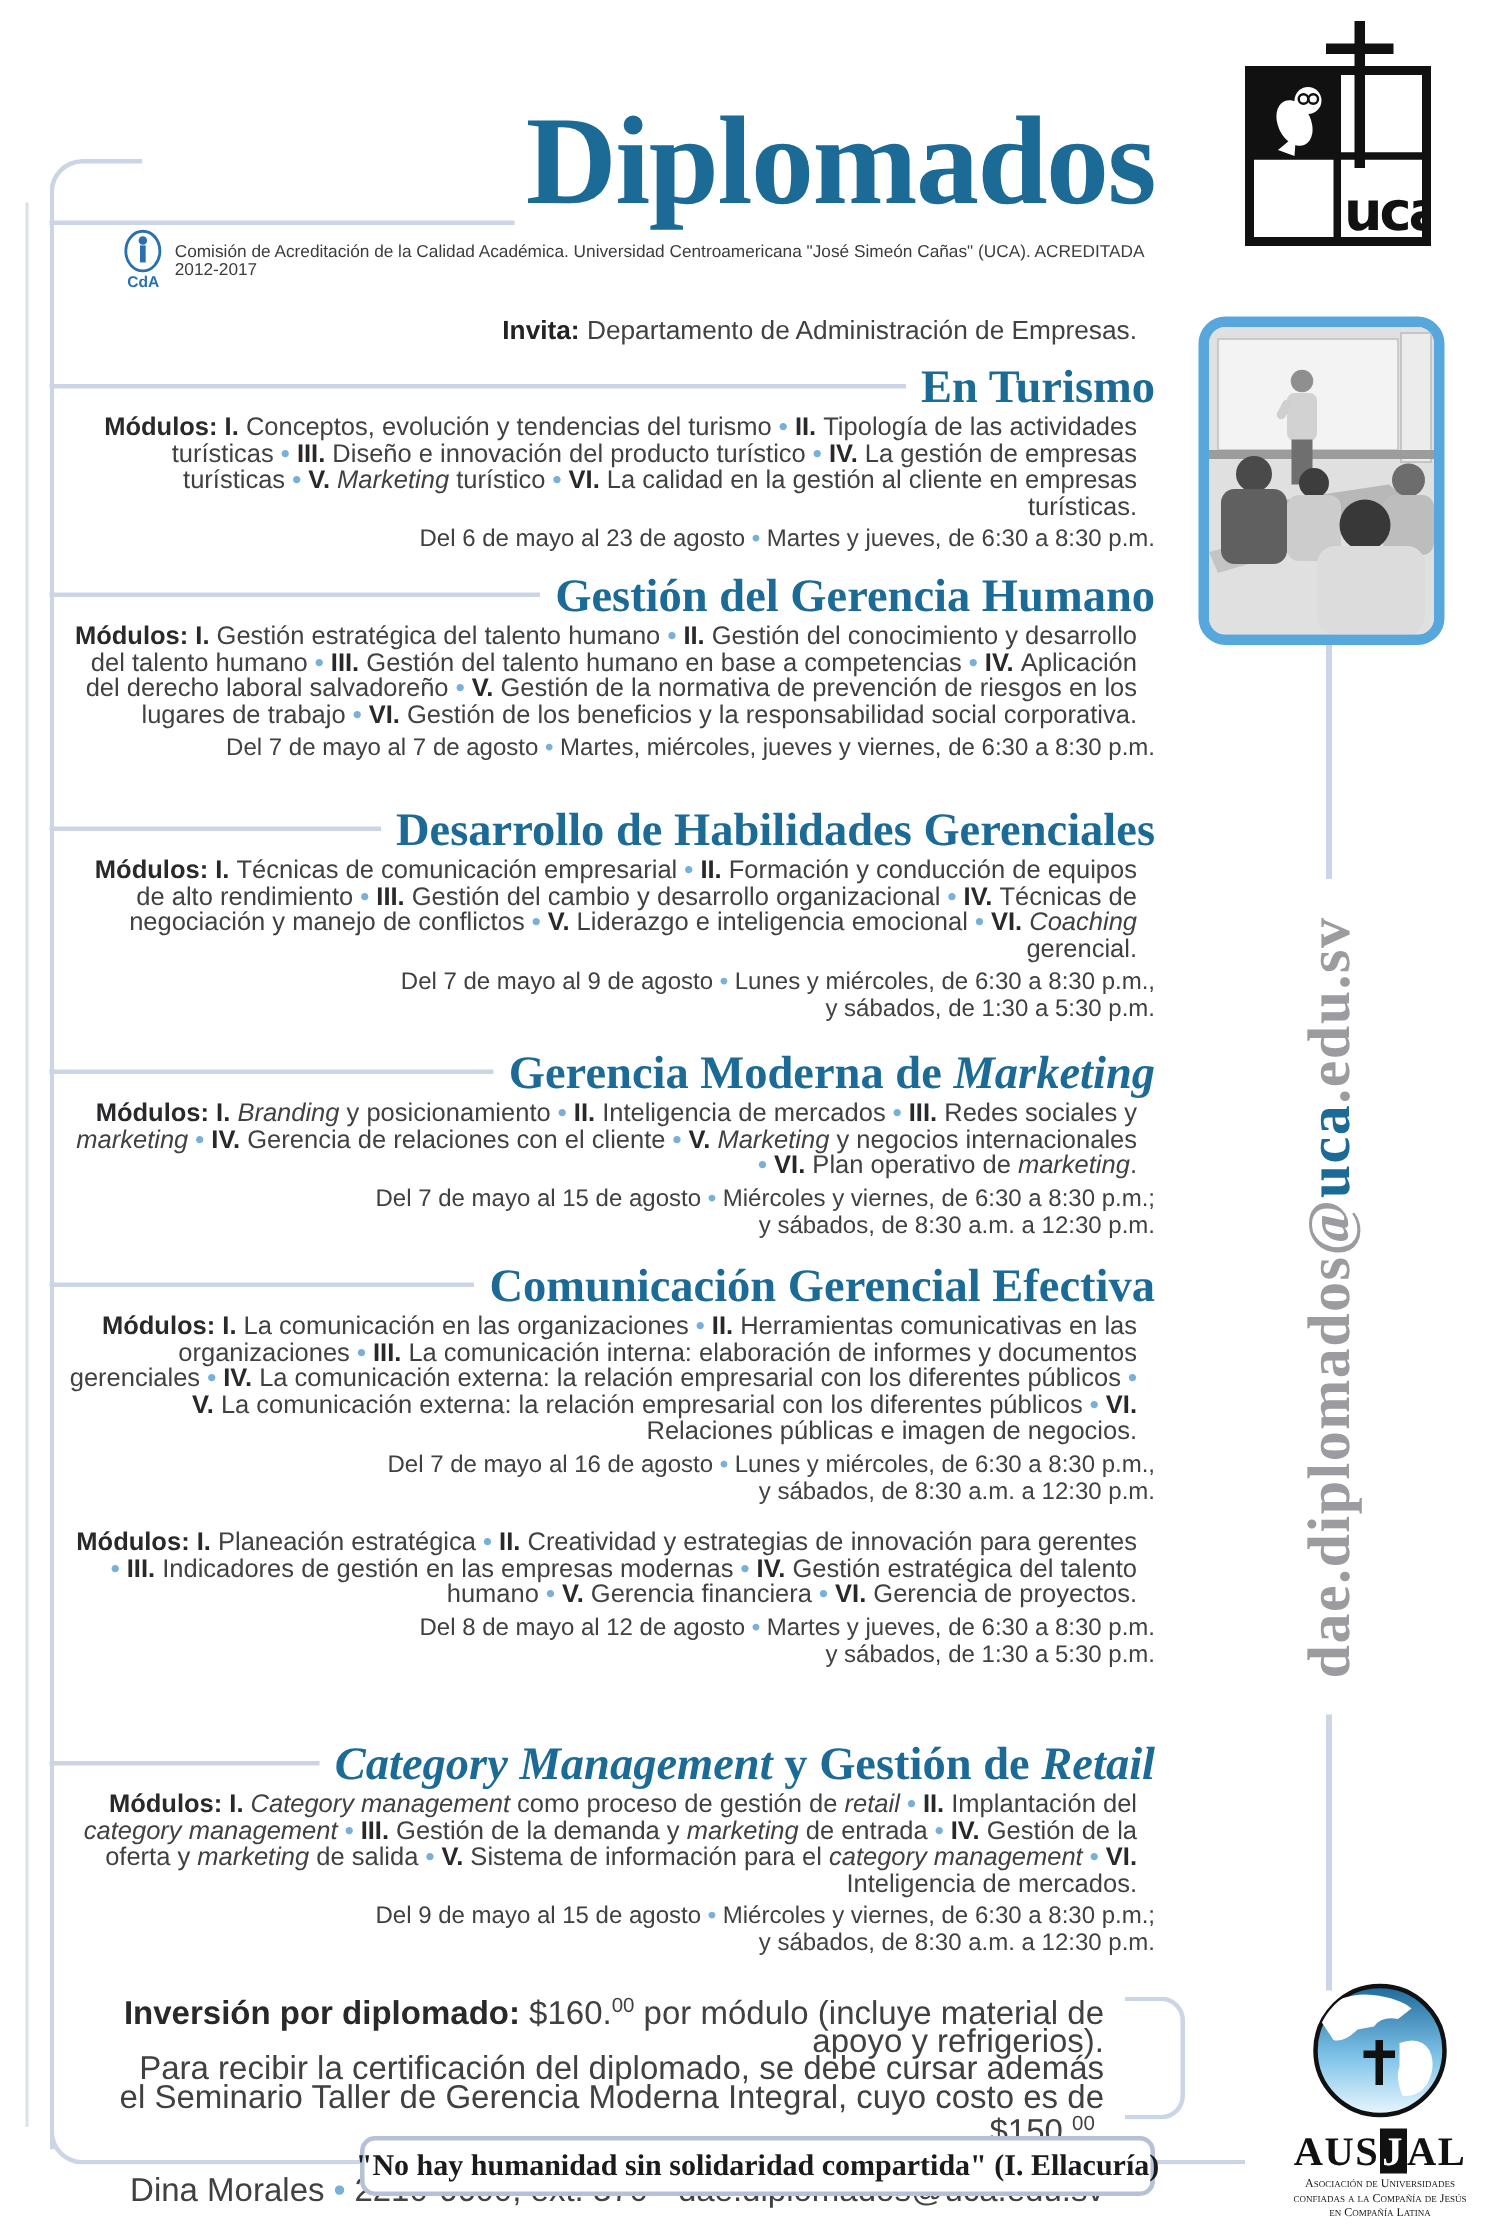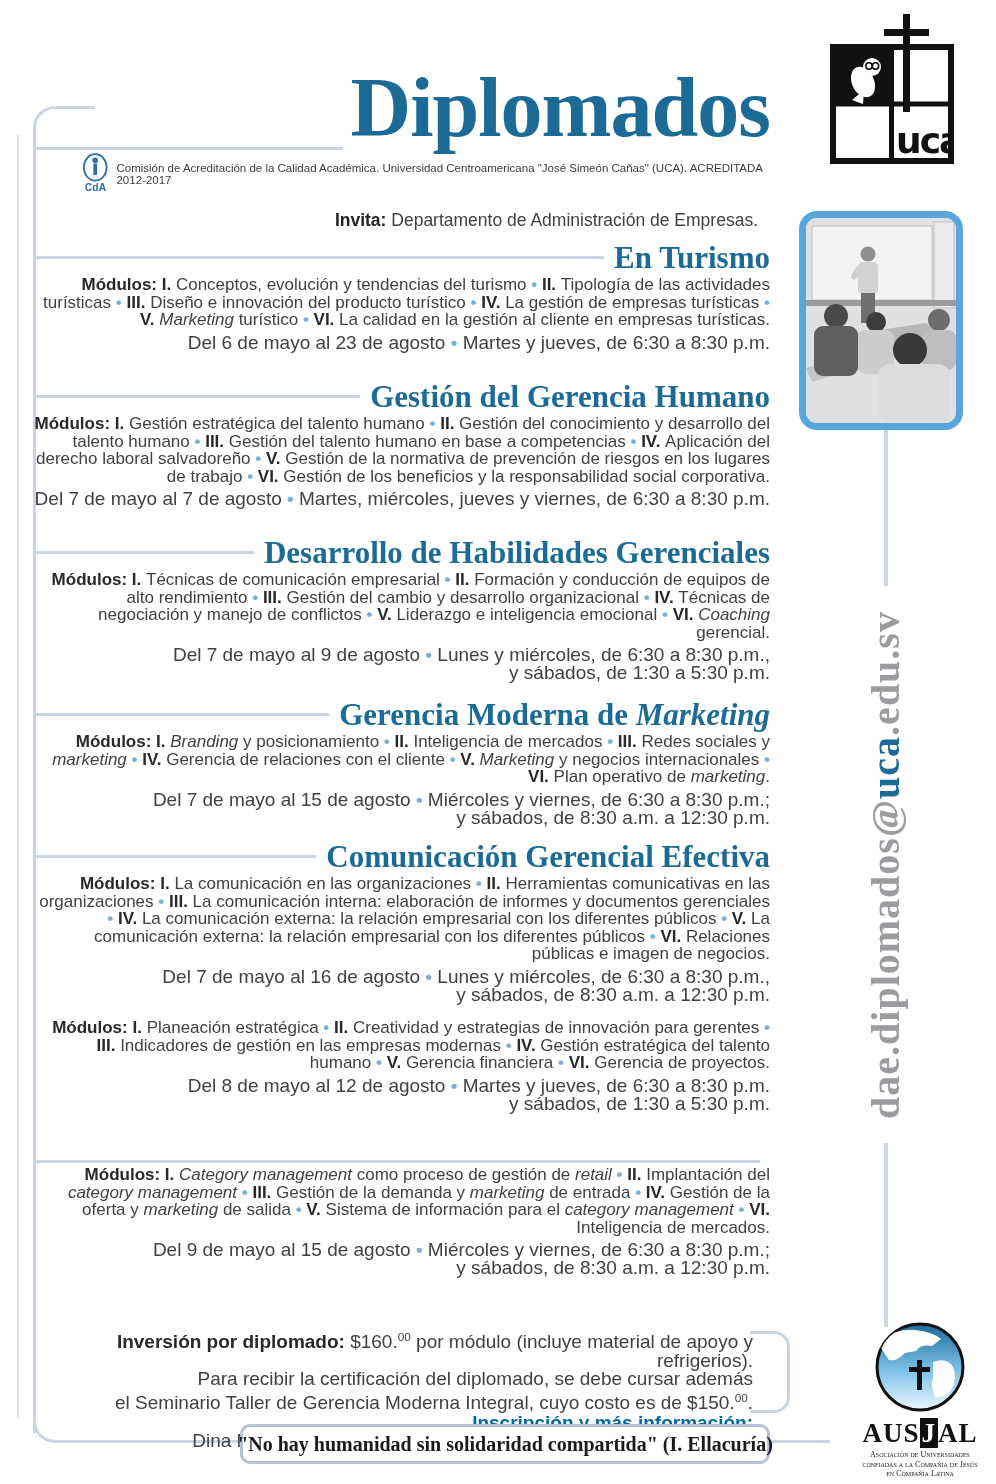--- a/index.html
+++ b/index.html
@@ -28,28 +28,28 @@
            letter-spacing:-1px;white-space:nowrap}
   .accred{position:absolute;left:82px;top:152px;width:700px;display:flex;align-items:center;gap:8px}
   .accred .txt{font-size:11.5px;color:#3c3c3e}
   .invita{position:absolute;left:33px;right:226px;top:198px;margin:12px;text-align:right;font-size:17.5px}
   .invita b{color:#232325}
   
   .section{position:absolute;left:33px;right:226px;text-align:right}
   .shead{display:flex;align-items:center}
   .shead .rule{flex:1;height:3px;background:var(--frame);margin-right:10px}
   .shead h2{margin:0;font:bold 31px/31px "Liberation Serif",serif;color:var(--accent);white-space:nowrap}
-  .modules{margin:3px 0 0;font-size:17px;line-height:17.5px}
+  .modules{margin:3px 12px 0;font-size:17px;line-height:17.5px}
   .modules b,.schedule b,.invest b{color:#29292b}
-  .schedule{margin:5px 0 0;font-size:19px;line-height:18px}
+  .schedule{margin:5px 0 0;font-size:16px;line-height:18px}
   .dot{color:var(--bullet);font-weight:bold}
   sup{font-size:62%;vertical-align:super}
   
-  .invest{position:absolute;left:33px;right:243px;top:1328px;text-align:right;
-          font-size:19px;line-height:18.5px}
+  .invest{position:absolute;left:33px;right:260px;top:1328px;text-align:right;
+          font-size:22px;line-height:18.5px}
   .invest p{margin:0}
   .invest .insc{font-weight:bold;color:#0369a1;margin-top:1px}
   .bracket{position:absolute;left:750px;top:1331px;width:40px;height:82px;
            border:3px solid var(--frame);border-left:none;border-radius:0 16px 16px 0}
   .quote{position:absolute;left:240px;width:530px;top:1424px;height:40px;z-index:2;
          border:3px solid var(--quote-border);border-radius:10px;background:#fff;
          display:flex;align-items:center;justify-content:center;
          font:bold 20px "Liberation Serif",serif;color:#1b1b1d;white-space:nowrap}
   
   .photo{position:absolute;left:799px;top:211px;width:164px;height:219px;
@@ -179,20 +179,21 @@
   </div>
 
   <div class="section" style="top:1016px">
     <p class="modules"><b>Módulos: I. </b>Planeación estratégica<span class="dot"> • </span><b>II. </b>Creatividad y estrategias de innovación para gerentes<span class="dot"> • </span><b>III. </b>Indicadores de gestión en las empresas modernas<span class="dot"> • </span><b>IV. </b>Gestión estratégica del talento humano<span class="dot"> • </span><b>V. </b>Gerencia financiera<span class="dot"> • </span><b>VI. </b>Gerencia de proyectos.</p>
     <p class="schedule">Del 8 de mayo al 12 de agosto<span class="dot"> • </span>Martes y jueves, de 6:30 a 8:30 p.m.<br>y sábados, de 1:30 a 5:30 p.m.</p>
   </div>
 
   <div class="section" style="top:1160px">
     <div class="shead">
         <div class="rule"></div>
+      <h2><i>Category Management</i> y Gestión de <i>Retail</i></h2>
       </div>
     <p class="modules"><b>Módulos: I. </b><i>Category management</i> como proceso de gestión de <i>retail</i><span class="dot"> • </span><b>II. </b>Implantación del <i>category management</i><span class="dot"> • </span><b>III. </b>Gestión de la demanda y <i>marketing</i> de entrada<span class="dot"> • </span><b>IV. </b>Gestión de la oferta y <i>marketing</i> de salida<span class="dot"> • </span><b>V. </b>Sistema de información para el <i>category management</i><span class="dot"> • </span><b>VI. </b>Inteligencia de mercados.</p>
     <p class="schedule">Del 9 de mayo al 15 de agosto<span class="dot"> • </span>Miércoles y viernes, de 6:30 a 8:30 p.m.;<br>y sábados, de 8:30 a.m. a 12:30 p.m.</p>
   </div>
 
   <div class="email">dae.diplomados@<span class="accent">uca</span>.edu.sv</div>
 
   <div class="invest">
     <p><b>Inversión por diplomado: </b>$160.<sup>00</sup> por módulo (incluye material de apoyo y refrigerios).<br>Para recibir la certificación del diplomado, se debe cursar además<br>el Seminario Taller de Gerencia Moderna Integral, cuyo costo es de $150.<sup>00</sup>.</p>
     <p class="insc">Inscripción y más información:</p>

